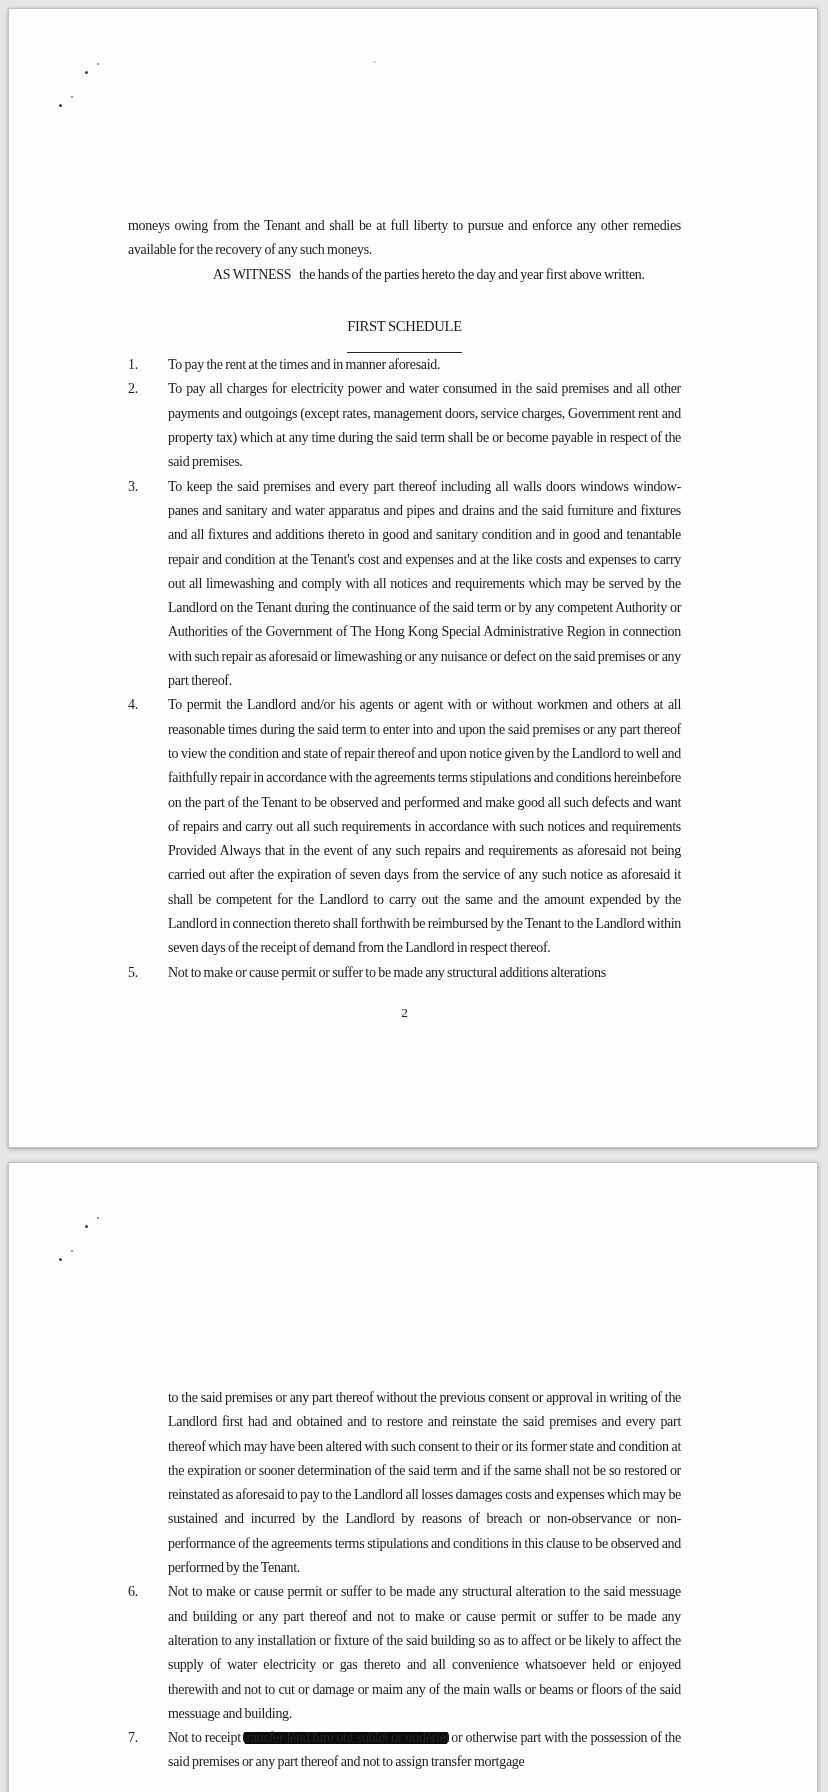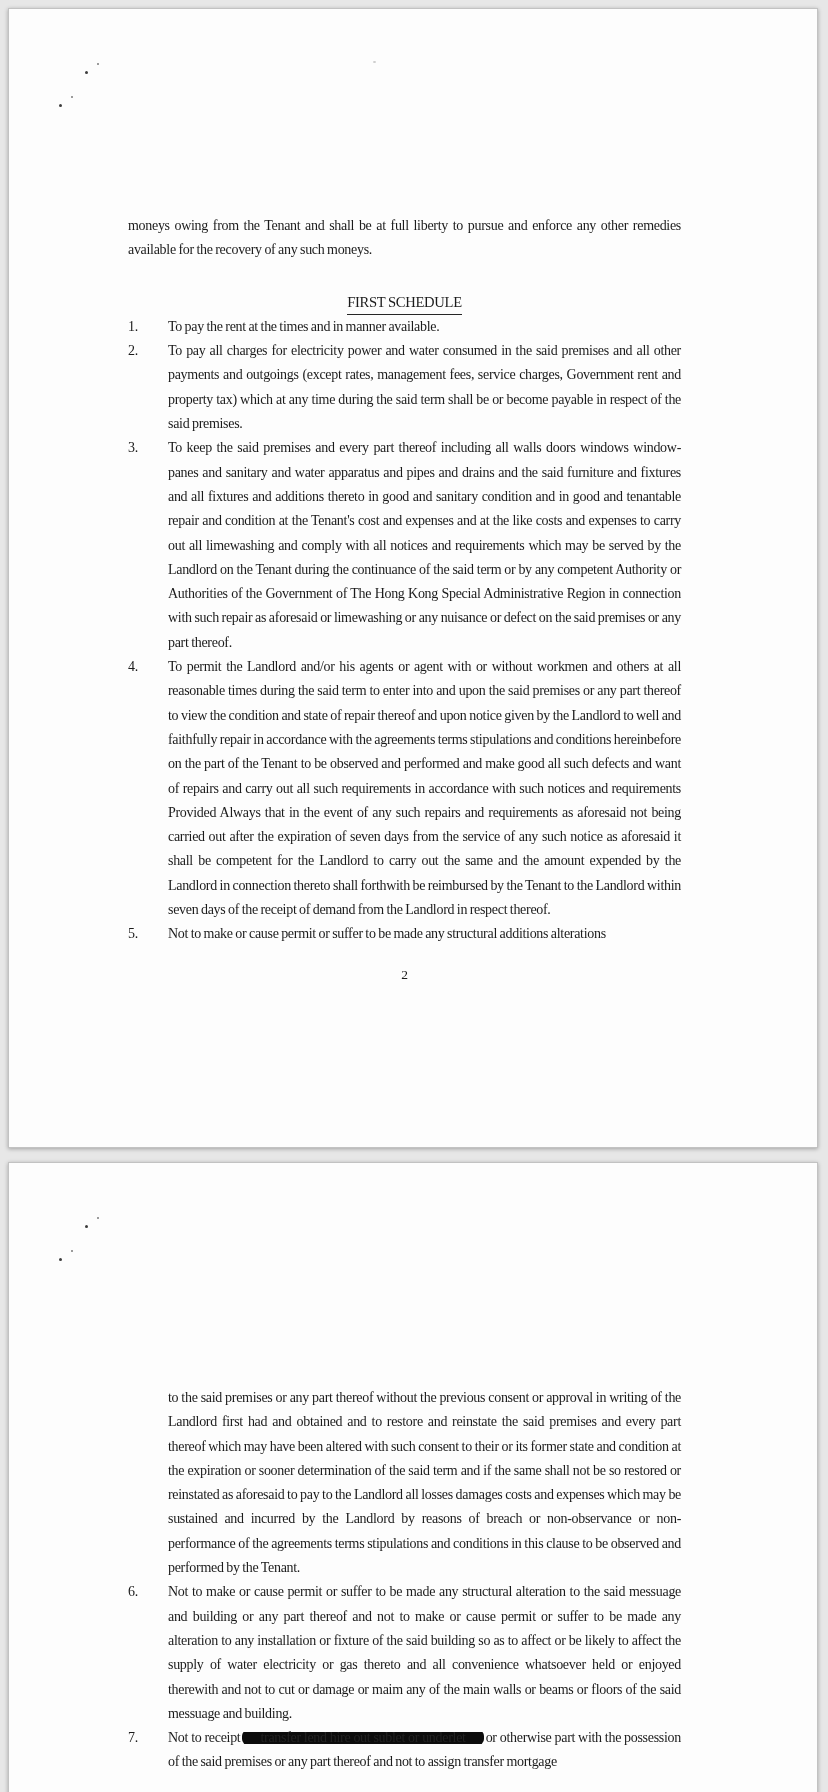--- a/index.html
+++ b/index.html
@@ -44,37 +44,37 @@
   .page-2 .content { padding-top: 223px; }
 
   .para { margin: 0; text-align: justify; }
   .para.indented { text-indent: 85px; }
 
   .heading-wrap { margin-top: 27px; text-align: center; }
   .heading {
     display: inline-block;
     font-size: 14.6px;
     border-bottom: 1.6px solid #262626;
-    padding-bottom: 0px;
+    padding-bottom: 14px;
   }
   .subheading { text-align: center; }
 
   .item { display: flex; align-items: flex-start; }
   .item .num {
     flex: 0 0 40px;
     width: 40px;
   }
   .item .itext {
     flex: 1 1 auto;
     text-align: justify;
   }
 
   .struck {
     white-space: nowrap;
-    padding: 0 18px;
+    padding: 0 0;
     margin: 0 -1px;
     border-radius: 6px;
     background-image: linear-gradient(#0c0c0c, #0c0c0c);
     background-repeat: no-repeat;
     background-size: 100% 12px;
     background-position: 0 60%;
     color: #222;
   }
 
   .pageno {
@@ -99,32 +99,33 @@
 
   <div class="page page-1">
     <span class="speck sp-small" style="left:88px; top:54px;"></span>
     <span class="speck sp-big" style="left:76px; top:62px;"></span>
     <span class="speck sp-small" style="left:62px; top:87px;"></span>
     <span class="speck sp-big" style="left:50px; top:95px;"></span>
     <span class="speck sp-faint" style="left:364px; top:52px;"></span>
 
     <div class="content">
       <p class="para">moneys owing from the Tenant and shall be at full liberty to pursue and enforce any other remedies available for the recovery of any such moneys.</p>
+      <p class="para indented">AS WITNESS&nbsp;&nbsp; the hands of the parties hereto the day and year first above written.</p>
 
       <div class="heading-wrap">
         <span class="heading">FIRST SCHEDULE</span>
       </div>
 
       <div class="item">
         <span class="num">1.</span>
-        <span class="itext">To pay the rent at the times and in manner available.</span>
+        <span class="itext">To pay the rent at the times and in manner aforesaid.</span>
       </div>
       <div class="item">
         <span class="num">2.</span>
-        <span class="itext">To pay all charges for electricity power and water consumed in the said premises and all other payments and outgoings (except rates, management fees, service charges, Government rent and property tax) which at any time during the said term shall be or become payable in respect of the said premises.</span>
+        <span class="itext">To pay all charges for electricity power and water consumed in the said premises and all other payments and outgoings (except rates, management doors, service charges, Government rent and property tax) which at any time during the said term shall be or become payable in respect of the said premises.</span>
       </div>
       <div class="item">
         <span class="num">3.</span>
         <span class="itext">To keep the said premises and every part thereof including all walls doors windows window-panes and sanitary and water apparatus and pipes and drains and the said furniture and fixtures and all fixtures and additions thereto in good and sanitary condition and in good and tenantable repair and condition at the Tenant's cost and expenses and at the like costs and expenses to carry out all limewashing and comply with all notices and requirements which may be served by the Landlord on the Tenant during the continuance of the said term or by any competent Authority or Authorities of the Government of The Hong Kong Special Administrative Region in connection with such repair as aforesaid or limewashing or any nuisance or defect on the said premises or any part thereof.</span>
       </div>
       <div class="item">
         <span class="num">4.</span>
         <span class="itext">To permit the Landlord and/or his agents or agent with or without workmen and others at all reasonable times during the said term to enter into and upon the said premises or any part thereof to view the condition and state of repair thereof and upon notice given by the Landlord to well and faithfully repair in accordance with the agreements terms stipulations and conditions hereinbefore on the part of the Tenant to be observed and performed and make good all such defects and want of repairs and carry out all such requirements in accordance with such notices and requirements Provided Always that in the event of any such repairs and requirements as aforesaid not being carried out after the expiration of seven days from the service of any such notice as aforesaid it shall be competent for the Landlord to carry out the same and the amount expended by the Landlord in connection thereto shall forthwith be reimbursed by the Tenant to the Landlord within seven days of the receipt of demand from the Landlord in respect thereof.</span>
       </div>
       <div class="item">

